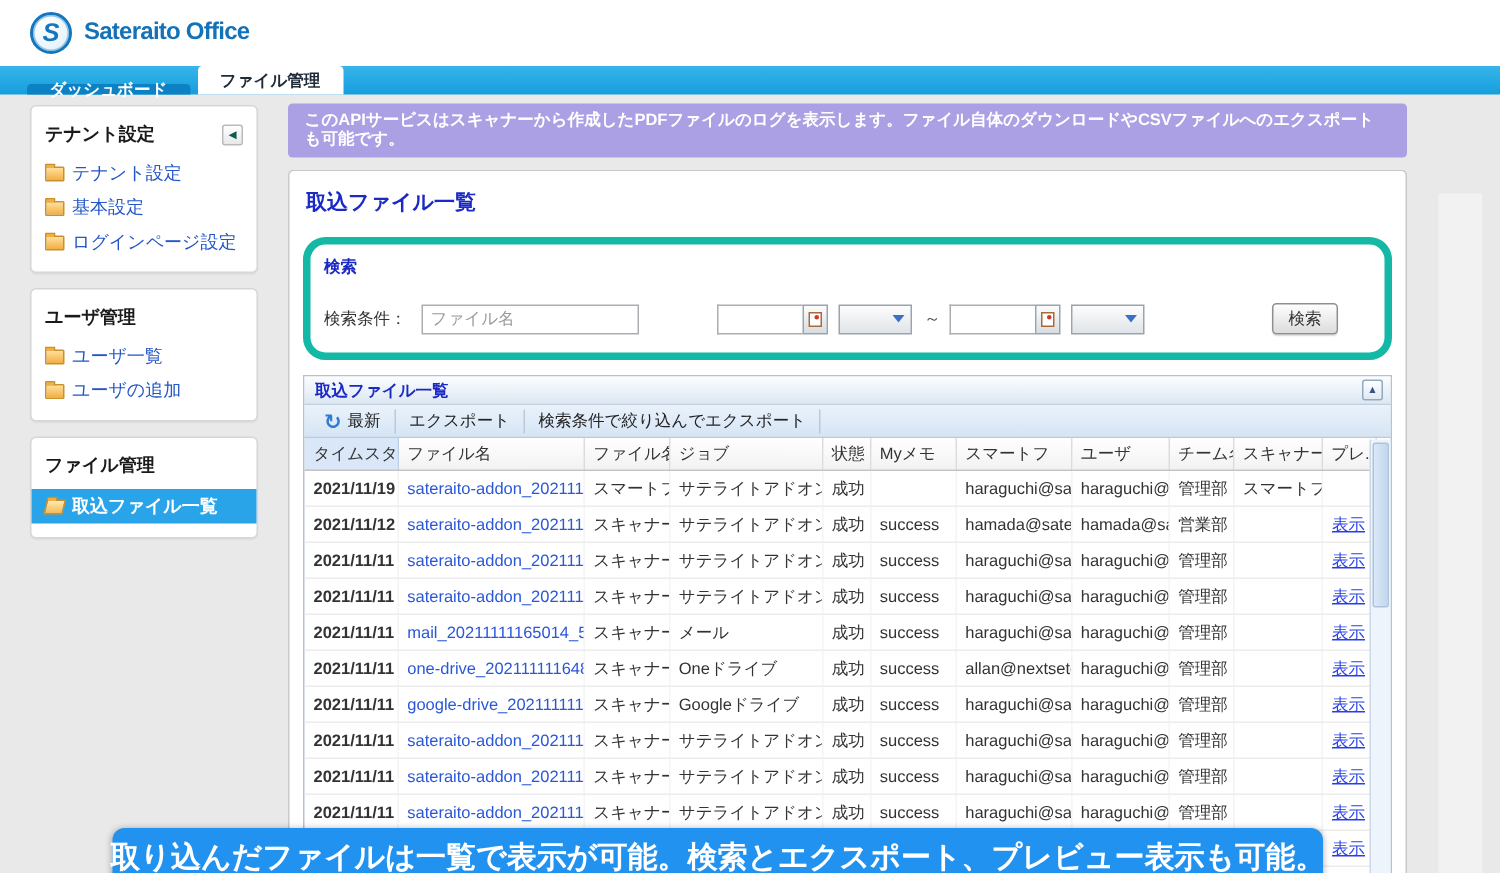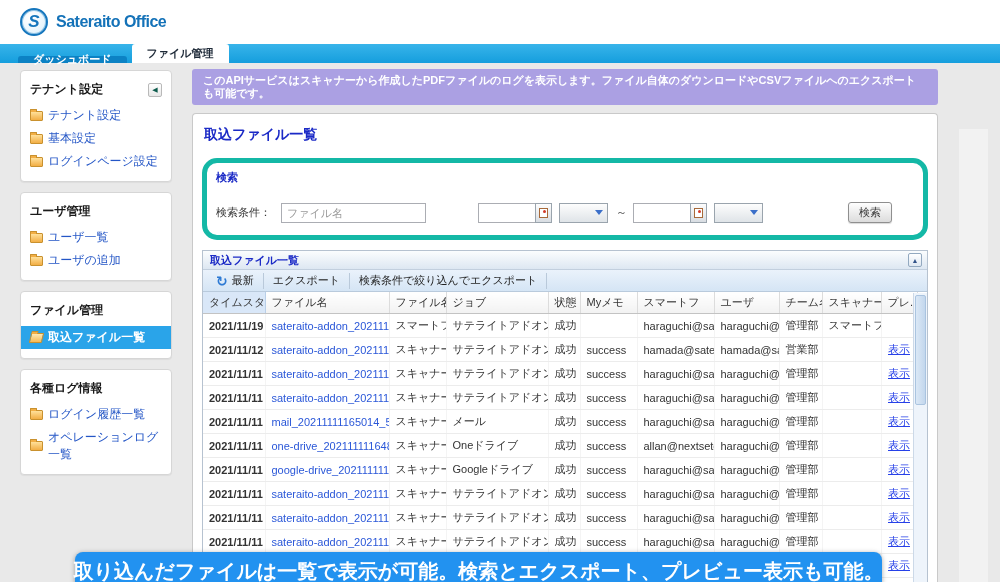--- a/index.html
+++ b/index.html
@@ -132,33 +132,20 @@
           <span class="side-label">ユーザの追加</span>
         </div>
       </div>
       <div class="side-panel">
         <div class="side-title">
           <span>ファイル管理</span>
         </div>
         <div class="side-item selected">
           <span class="folder-icon open"></span>
           <span class="side-label">取込ファイル一覧</span>
-        </div>
-      </div>
-      <div class="side-panel">
-        <div class="side-title">
-          <span>各種ログ情報</span>
-        </div>
-        <div class="side-item">
-          <span class="folder-icon"></span>
-          <span class="side-label">ログイン履歴一覧</span>
-        </div>
-        <div class="side-item">
-          <span class="folder-icon"></span>
-          <span class="side-label">オペレーションログ一覧</span>
         </div>
       </div>
     </div>
 
   <div class="main">
     <div class="notice">このAPIサービスはスキャナーから作成したPDFファイルのログを表示します。ファイル自体のダウンロードやCSVファイルへのエクスポートも可能です。</div>
 
     <div class="main-panel">
       <div class="page-title">取込ファイル一覧</div>
 

